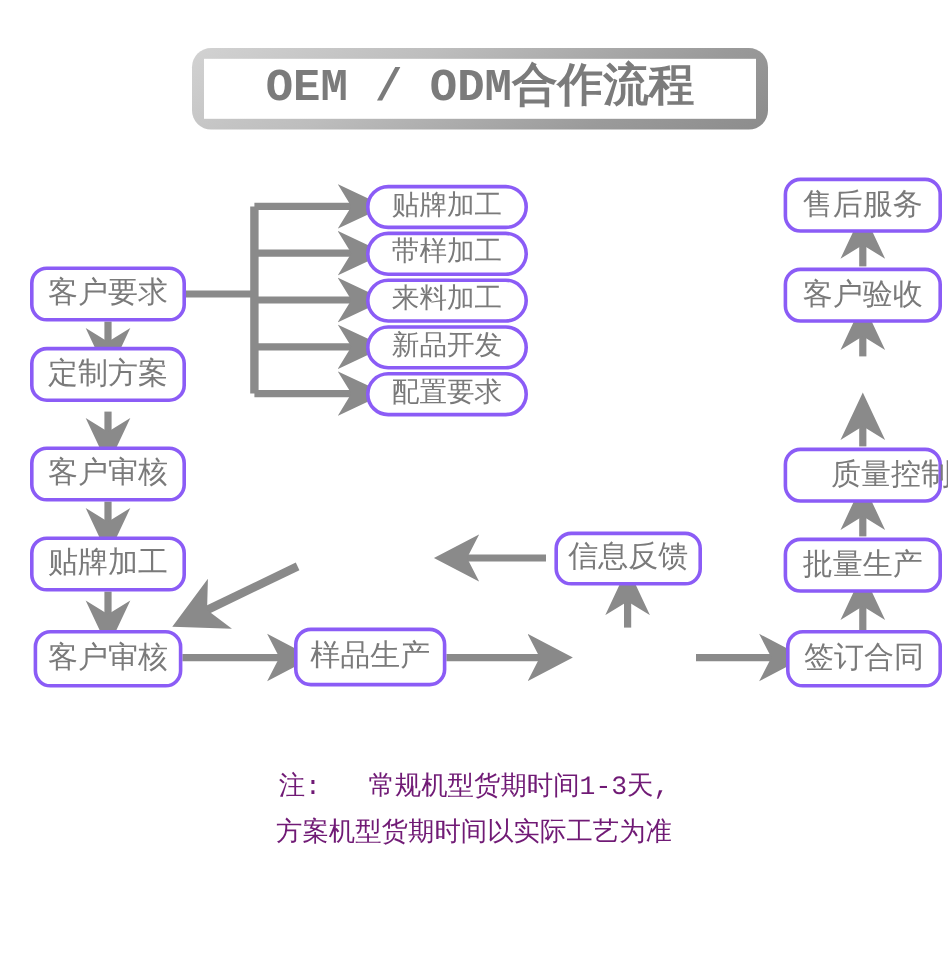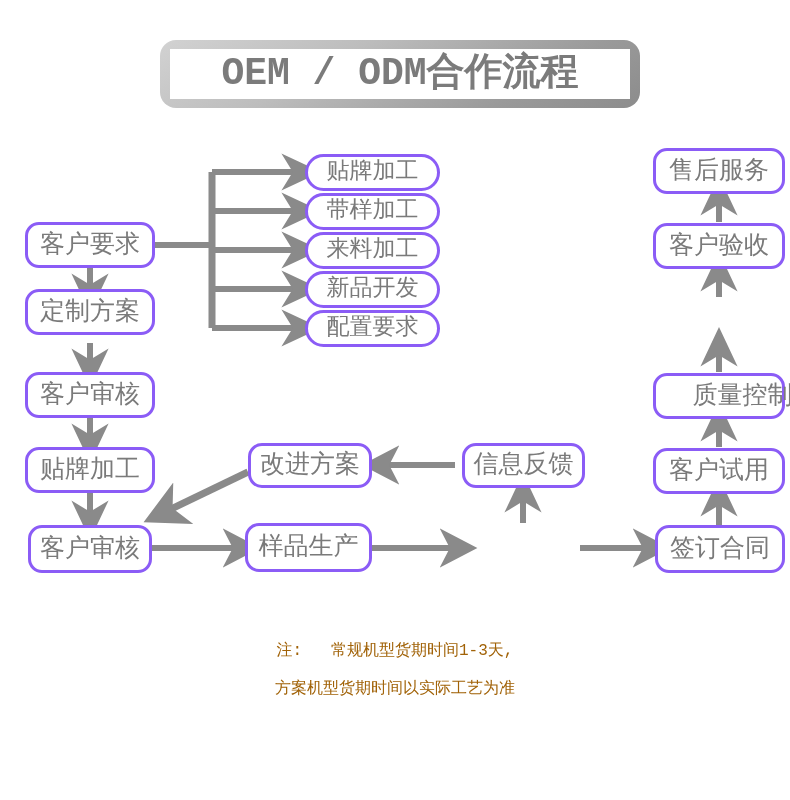--- a/index.html
+++ b/index.html
@@ -82,22 +82,22 @@
     height: 800px;
     pointer-events: none;
   }
 
   
   .note {
     position: absolute;
     left: 0;
     width: 790px;
     text-align: center;
-    color: #a16207;
-    font-size: 16px;
+    color: #701a75;
+    font-size: 22px;
     white-space: pre;
   }
   .note-line1 { top: 640px; }
   .note-line2 { top: 678px; }
 </style>
 </head>
 <body>
 
 <div id="stage">
 
@@ -174,23 +174,20 @@
   <div class="node pill" style="left:305px; top:232px; width:135px; height:37px;">
     <span>来料加工</span>
   </div>
   <div class="node pill" style="left:305px; top:271px; width:135px; height:37px;">
     <span>新品开发</span>
   </div>
   <div class="node pill" style="left:305px; top:310px; width:135px; height:37px;">
     <span>配置要求</span>
   </div>
 
-  <div class="node big" style="left:248px; top:443px; width:124px; height:45px;">
-    <span>改进方案</span>
-  </div>
   <div class="node big" style="left:462px; top:443px; width:123px; height:45px;">
     <span>信息反馈</span>
   </div>
 
   <div class="node big" style="left:245px; top:523px; width:127px; height:49px;">
     <span>样品生产</span>
   </div>
   <div class="node big" style="left:655px; top:525px; width:130px; height:48px;">
     <span>签订合同</span>
   </div>
@@ -198,19 +195,19 @@
   <div class="node big" style="left:653px; top:148px; width:132px; height:46px;">
     <span>售后服务</span>
   </div>
   <div class="node big" style="left:653px; top:223px; width:132px; height:46px;">
     <span>客户验收</span>
   </div>
   <div class="node big" style="left:653px; top:373px; width:132px; height:46px;padding-left:47px;">
     <span>质量控制</span>
   </div>
   <div class="node big" style="left:653px; top:448px; width:132px; height:46px;">
-    <span>客户试用</span>
+    <span>批量生产</span>
   </div>
 
   <div class="note note-line1">注:   常规机型货期时间1-3天,</div>
   <div class="note note-line2">方案机型货期时间以实际工艺为准</div>
 
 </div>
 
 </body></html>

